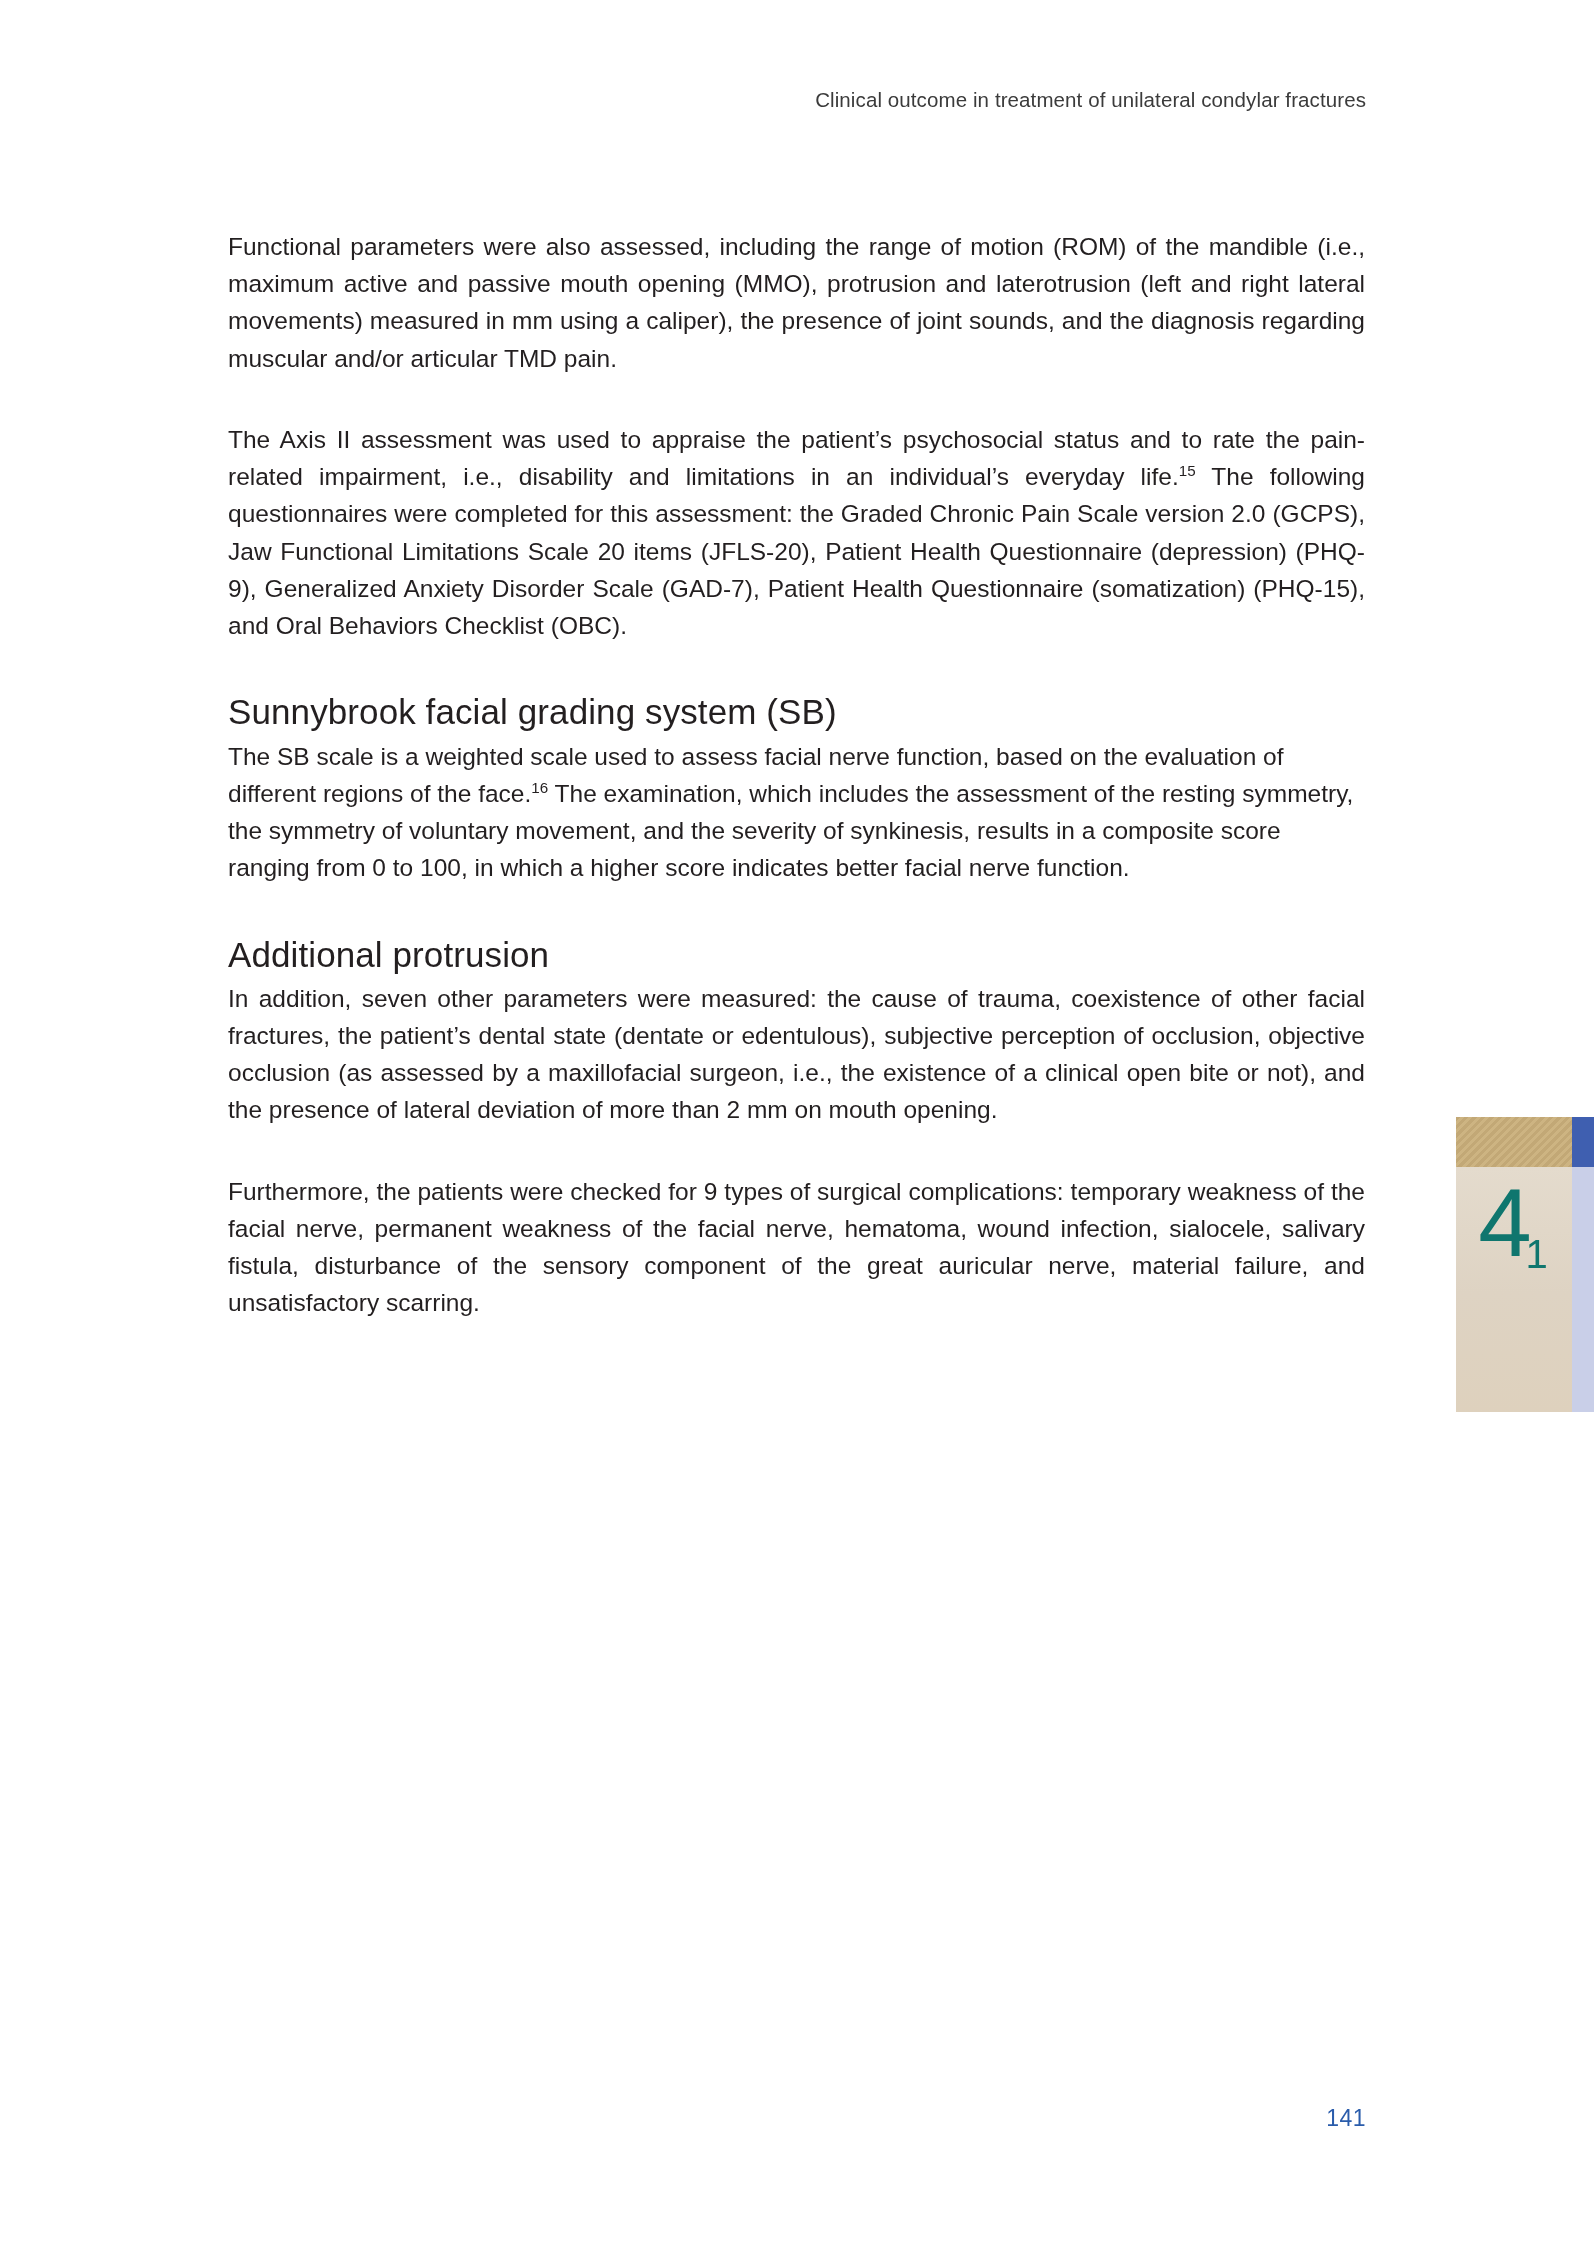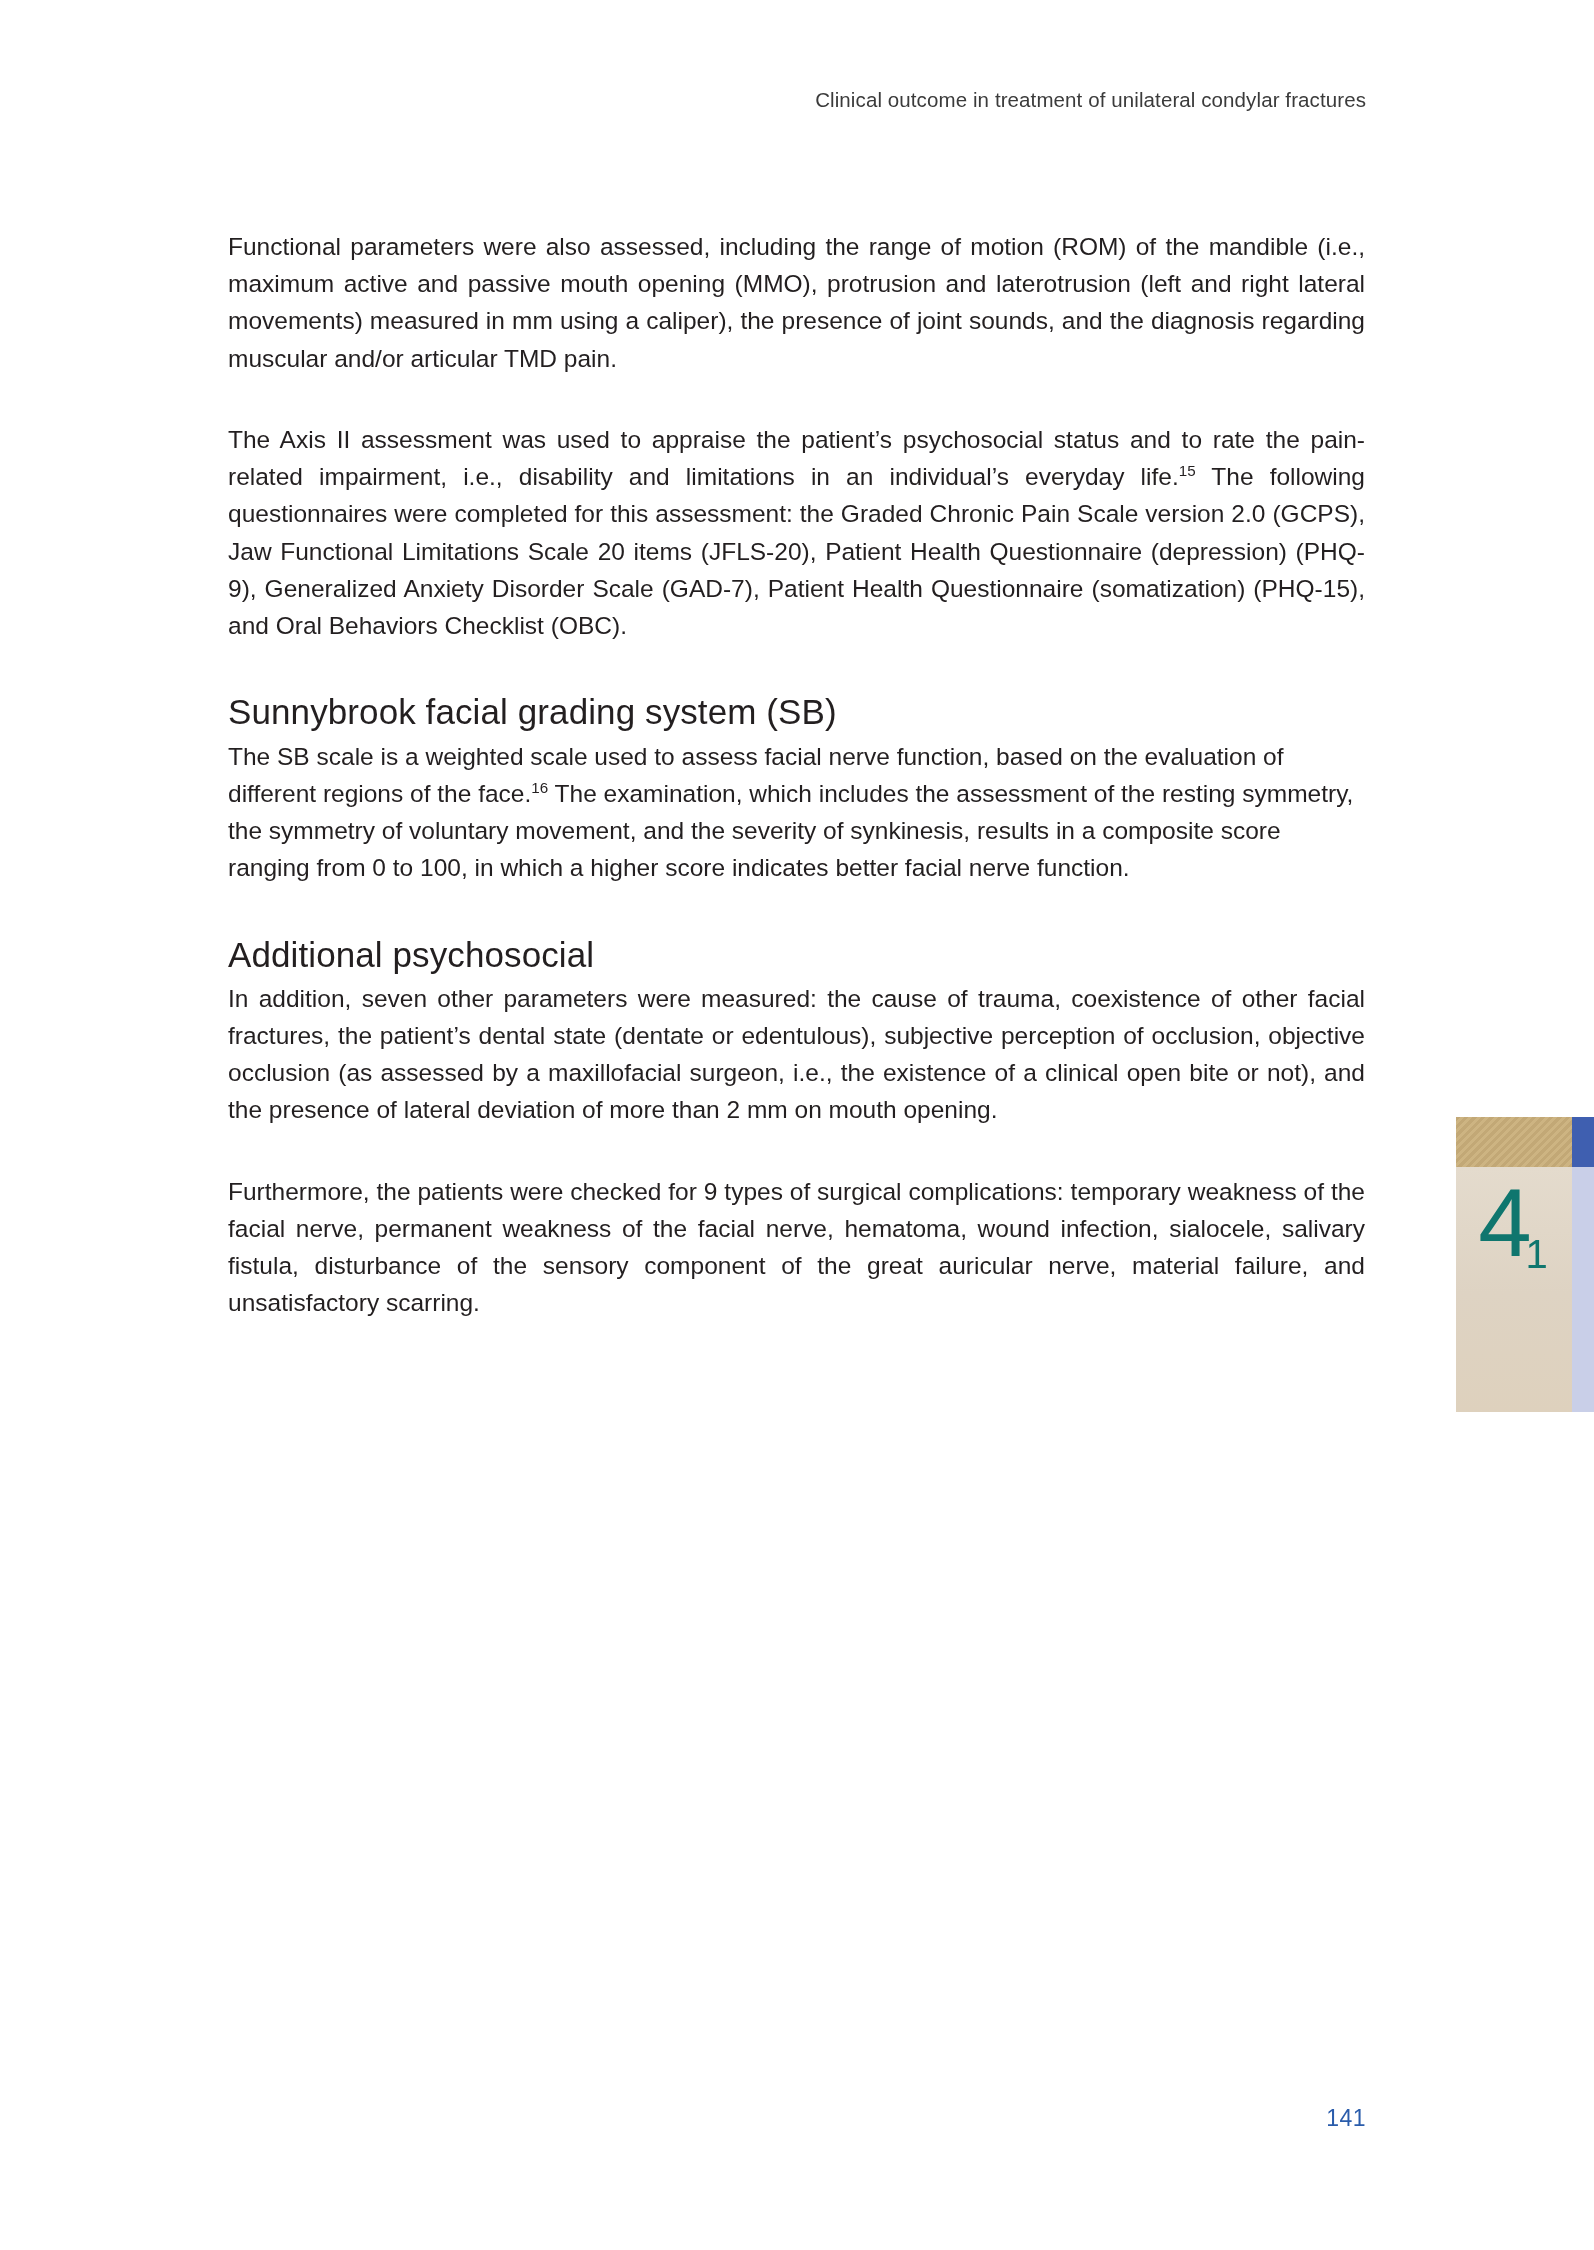--- a/index.html
+++ b/index.html
@@ -143,21 +143,21 @@
   <div class="content">
 
 
     <p class="para">Functional parameters were also assessed, including the range of motion (ROM) of the mandible (i.e., maximum active and passive mouth opening (MMO), protrusion and laterotrusion (left and right lateral movements) measured in mm using a caliper), the presence of joint sounds, and the diagnosis regarding muscular and/or articular TMD pain.</p>
 
     <p class="para"><span>The Axis II assessment was used to appraise the patient’s psychosocial status and to rate the pain-related impairment, i.e., disability and limitations in an individual’s everyday life.</span><sup class="ref">15</sup><span> The following questionnaires were completed for this assessment: the Graded Chronic Pain Scale version 2.0 (GCPS), Jaw Functional Limitations Scale 20 items (JFLS-20), Patient Health Questionnaire (depression) (PHQ-9), Generalized Anxiety Disorder Scale (GAD-7), Patient Health Questionnaire (somatization) (PHQ-15), and Oral Behaviors Checklist (OBC).</span></p>
 
     <h2 class="section-head">Sunnybrook facial grading system (SB)</h2>
     <p class="para nojust"><span>The SB scale is a weighted scale used to assess facial nerve function, based on the evaluation of different regions of the face.</span><sup class="ref">16</sup><span> The examination, which includes the assessment of the resting symmetry, the symmetry of voluntary movement, and the severity of synkinesis, results in a composite score ranging from 0 to 100, in which a higher score indicates better facial nerve function.</span></p>
 
-    <h2 class="section-head">Additional psychosocial</h2>
+    <h2 class="section-head">Additional protrusion</h2>
     <p class="para">In addition, seven other parameters were measured: the cause of trauma, coexistence of other facial fractures, the patient’s dental state (dentate or edentulous), subjective perception of occlusion, objective occlusion (as assessed by a maxillofacial surgeon, i.e., the existence of a clinical open bite or not), and the presence of lateral deviation of more than 2 mm on mouth opening.</p>
 
     <p class="para last">Furthermore, the patients were checked for 9 types of surgical complications: temporary weakness of the facial nerve, permanent weakness of the facial nerve, hematoma, wound infection, sialocele, salivary fistula, disturbance of the sensory component of the great auricular nerve, material failure, and unsatisfactory scarring.</p>
 
   </div>
 
   <div class="chapter-tab">
     <div class="tab-strip">
       <div class="tab-strip-gold"></div>
     </div>

